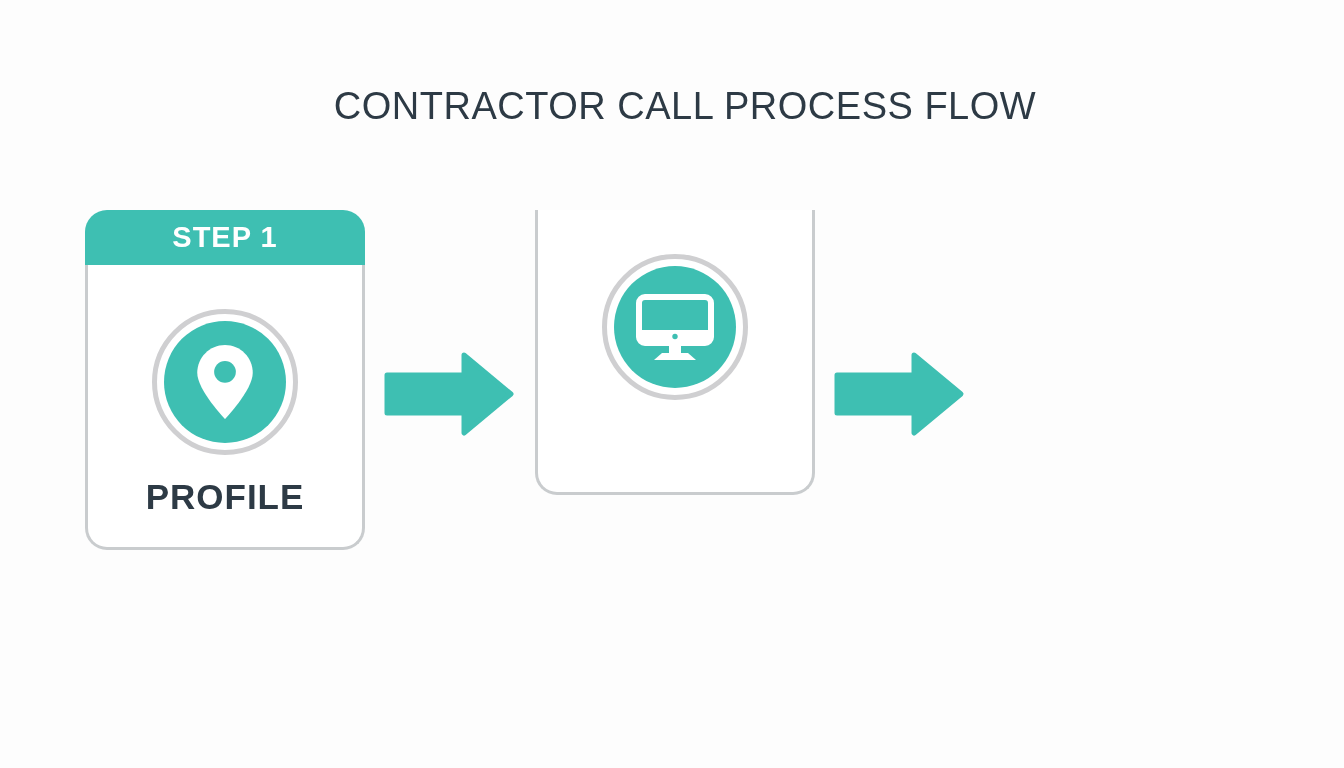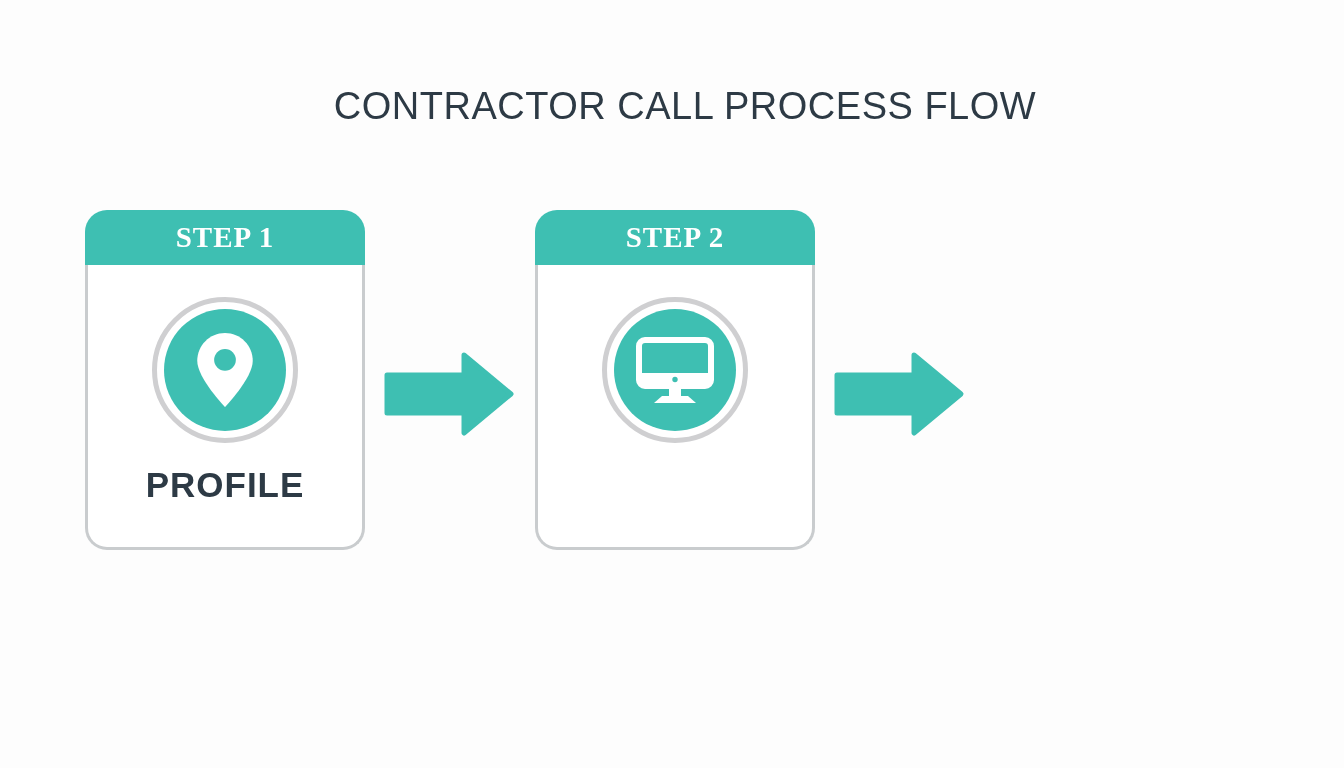--- a/index.html
+++ b/index.html
@@ -43,33 +43,32 @@
     height: 55px;
     background: var(--teal, #3EBFB2);
     border-radius: 22px 22px 0 0;
     display: flex;
     align-items: center;
     justify-content: center;
     color: var(--header-text, #FFFFFF);
     font-size: 29px;
     font-weight: 700;
     letter-spacing: 1px;
-    font-family: Liberation Serif, serif;
   }
   .card-body {
     box-sizing: border-box;
     height: 285px;
     background: var(--card-background, #FFFFFF);
     border: 3px solid var(--card-border, #C9CCCE);
     border-top: none;
     border-radius: 0 0 22px 22px;
     display: flex;
     flex-direction: column;
     align-items: center;
-    padding-top: 32px;
+    padding-top: 44px;
   }
   .icon-ring {
     box-sizing: border-box;
     width: 146px;
     height: 146px;
     border: 5px solid var(--ring-gray, #CFCFD1);
     border-radius: 50%;
     background: var(--card-background, #FFFFFF);
     display: flex;
     align-items: center;
@@ -130,23 +129,20 @@
       </div>
     </section>
 
     <div class="connector">
       <svg width="132" height="88" viewBox="0 0 132 88" aria-hidden="true">
         <polygon points="3,25 80,25 80,5 127,44 80,83 80,63 3,63" fill="currentColor" stroke="currentColor" stroke-width="5" stroke-linejoin="round"></polygon>
       </svg>
     </div>
 
     <section class="card">
-      <header class="card-header">
-        <span>STEP 2</span>
-      </header>
       <div class="card-body">
         <div class="icon-ring">
           <div class="icon-circle">
             <svg width="78" height="66" viewBox="0 0 78 66" aria-hidden="true">
               <rect x="3" y="3" width="72" height="46" rx="6" fill="none" stroke="currentColor" stroke-width="6"></rect>
               <rect x="6" y="36" width="66" height="13" fill="currentColor"></rect>
               <circle cx="39" cy="42.5" r="2.7" fill="var(--teal, #3EBFB2)"></circle>
               <rect x="33" y="52" width="12" height="7" fill="currentColor"></rect>
               <polygon points="26,59 52,59 60,66 18,66" fill="currentColor"></polygon>
             </svg>

